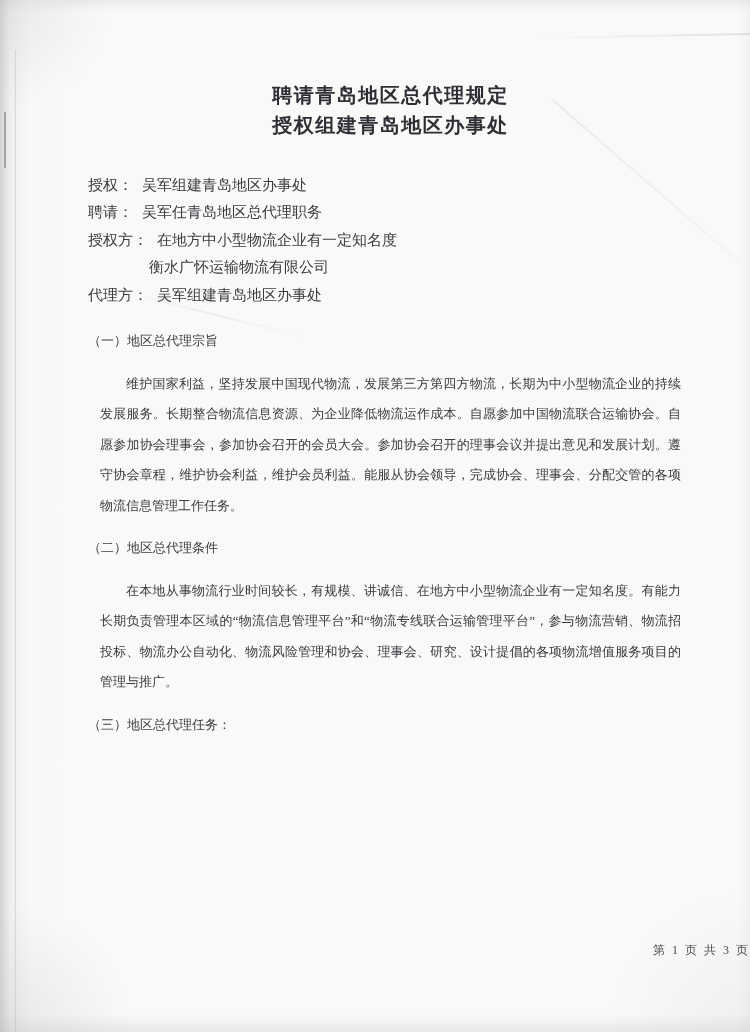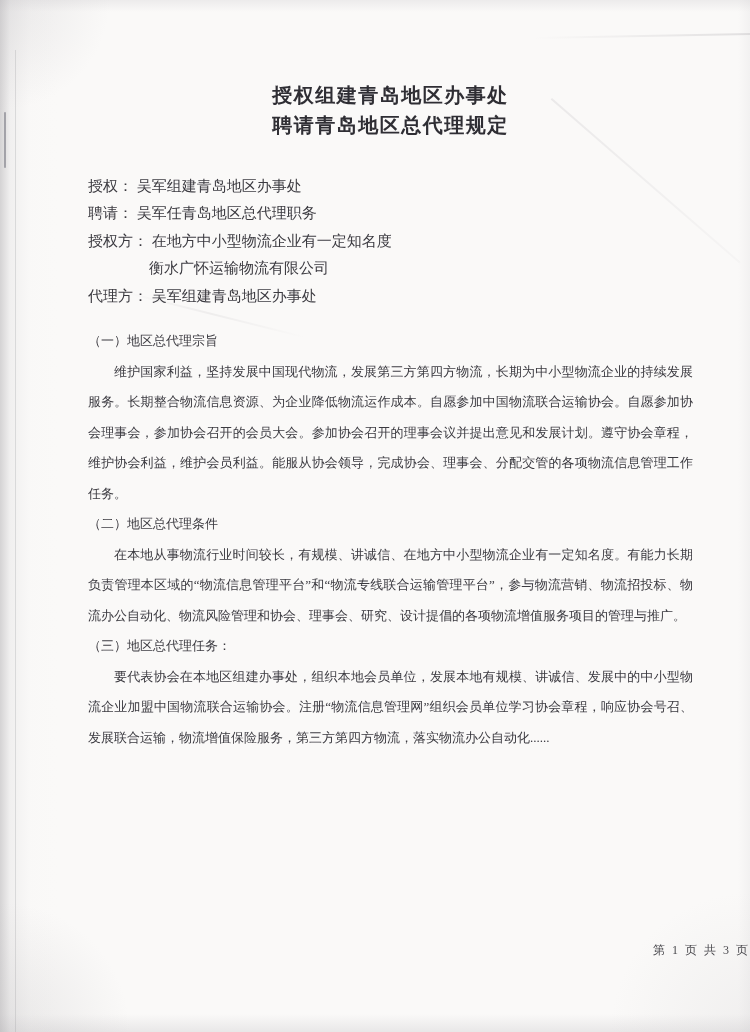--- a/index.html
+++ b/index.html
@@ -63,33 +63,33 @@
     line-height: 30px;
     font-weight: 700;
     letter-spacing: 1.5px;
     color: #2f2e34;
   }
   .meta-block {
     margin-top: 33px;
     font-size: 15px;
     line-height: 27.4px;
   }
-  .meta-line { white-space: pre-wrap; }
+  .meta-line { white-space: pre-wrap; font-family: Liberation Mono, monospace; }
   .meta-line.indent { padding-left: 61px; }
 
   .doc-body {
     margin-top: 16px;
     font-size: 13px;
     line-height: 30.5px;
     text-align: justify;
     text-justify: inter-ideograph;
   }
   .sec-head { text-align: left; }
   .para {
-    margin: 0;
+    margin: 12px;
     text-indent: 2em;
   }
   .page-footer {
     position: absolute;
     left: 0;
     width: 750px;
     top: 942px;
     text-align: right;
     font-size: 12px;
     letter-spacing: 2px;
@@ -103,40 +103,39 @@
 
   <div class="artifact left-paper-edge"></div>
   <div class="artifact left-dark-line"></div>
   <div class="artifact top-right-crease"></div>
   <div class="artifact diagonal-crease"></div>
   <div class="artifact mid-left-crease"></div>
 
   <div class="content">
 
     <div class="doc-title">
+      <div>聘请青岛地区总代理规定</div>
       <div>授权组建青岛地区办事处</div>
-      <div>聘请青岛地区总代理规定</div>
     </div>
 
     <div class="meta-block">
       <div class="meta-line">授权： 吴军组建青岛地区办事处</div>
       <div class="meta-line">聘请： 吴军任青岛地区总代理职务</div>
       <div class="meta-line">授权方： 在地方中小型物流企业有一定知名度</div>
       <div class="meta-line indent">衡水广怀运输物流有限公司</div>
       <div class="meta-line">代理方： 吴军组建青岛地区办事处</div>
     </div>
 
     <div class="doc-body">
       <div class="sec-head">（一）地区总代理宗旨</div>
       <p class="para">维护国家利益，坚持发展中国现代物流，发展第三方第四方物流，长期为中小型物流企业的持续发展服务。长期整合物流信息资源、为企业降低物流运作成本。自愿参加中国物流联合运输协会。自愿参加协会理事会，参加协会召开的会员大会。参加协会召开的理事会议并提出意见和发展计划。遵守协会章程，维护协会利益，维护会员利益。能服从协会领导，完成协会、理事会、分配交管的各项物流信息管理工作任务。</p>
 
       <div class="sec-head">（二）地区总代理条件</div>
       <p class="para">在本地从事物流行业时间较长，有规模、讲诚信、在地方中小型物流企业有一定知名度。有能力长期负责管理本区域的“物流信息管理平台”和“物流专线联合运输管理平台”，参与物流营销、物流招投标、物流办公自动化、物流风险管理和协会、理事会、研究、设计提倡的各项物流增值服务项目的管理与推广。</p>
 
       <div class="sec-head">（三）地区总代理任务：</div>
-      <p class="para">要代表协会在本地区组建办事处，组织本地会员单位，发展本地有规模、讲诚信、发展中的中小型物流企业加盟中国物流联合运输协会。注册“物流信息管理网”组织会员单位学习协会章程，响应协会号召、发展联合运输，物流增值保险服务，第三方第四方物流，落实物流办公自动化......</p>
     </div>
 
   </div>
 
   <div class="page-footer">第 1 页 共 3 页</div>
 
 </div>
 
 </body></html>

